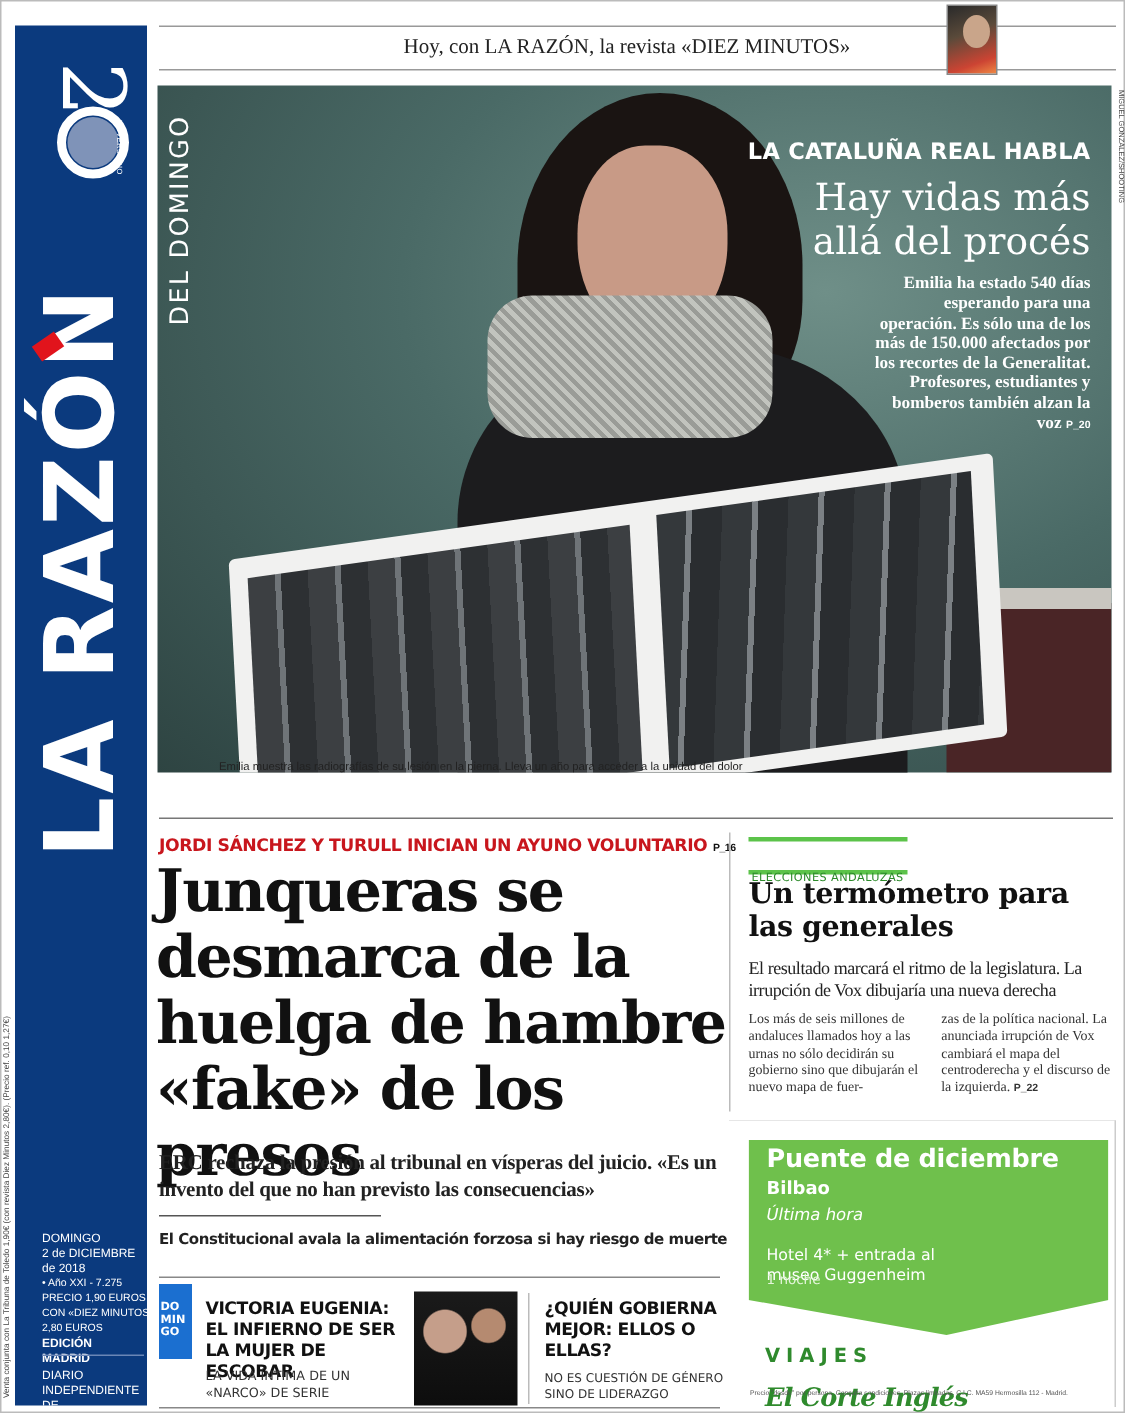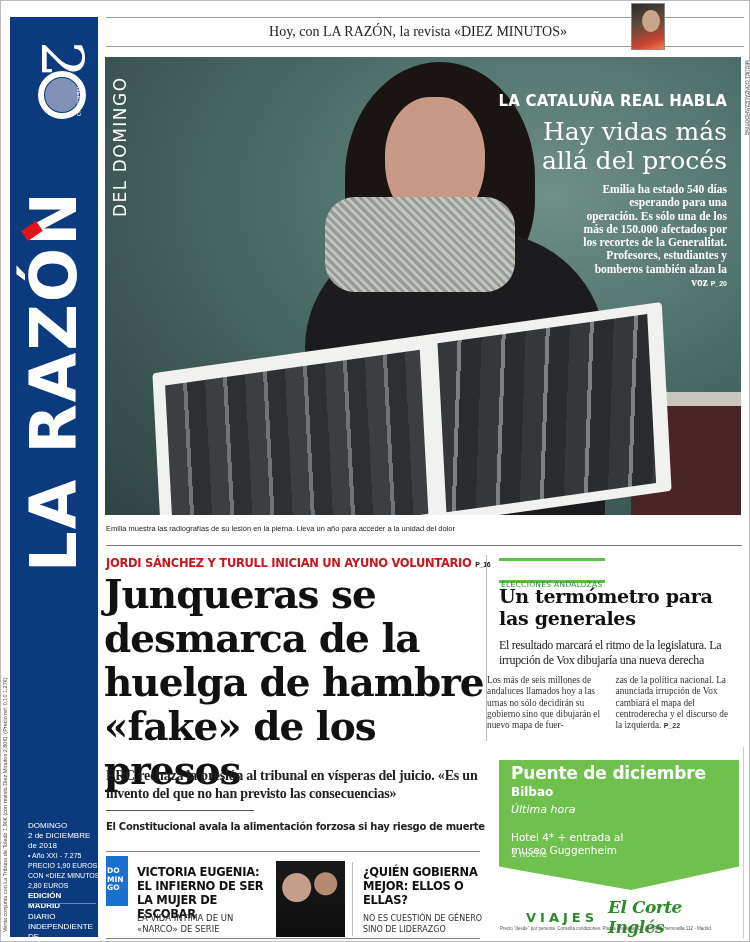--- a/index.html
+++ b/index.html
@@ -49,21 +49,21 @@
 
   .hero-copy { position: absolute; right: 14px; top: 35px; width: 240px; text-align: right; color: #fff; }
   .hero-kicker { font-family: "DejaVu Sans", sans-serif; font-weight: bold; font-size: 15px; letter-spacing: .2px; }
   .hero-title { font-family: "DejaVu Serif", serif; font-size: 25px; line-height: 29px; margin-top: 7px; }
   .hero-deck { font-family: "Liberation Serif", serif; font-weight: bold; font-size: 11.5px; line-height: 13.3px; margin-top: 8px; width: 148px; margin-left: auto; }
   .page-ref { font-family: "Liberation Sans", sans-serif; font-size: 7px; font-weight: bold; }
 
   .photo-credit { position: absolute; left: 742px; top: 60px; width: 8px; height: 80px; }
   .photo-credit span { position: absolute; left: 8px; top: 0; transform: rotate(90deg); transform-origin: 0 0; font-size: 5px; color: #444; white-space: nowrap; }
 
-  .hero-caption { position: absolute; left: 106px; top: 524px; font-family: "Liberation Sans", sans-serif; font-size: 7.5px; color: #222; }
+  .hero-caption { position: absolute; left: 106px; top: 506px; font-family: "Liberation Sans", sans-serif; font-size: 7.5px; color: #222; padding-left: 40px; }
   .rule-main { position: absolute; left: 106px; top: 545px; width: 636px; height: 1px; background: #777; }
 
   
   .lead-kicker { position: absolute; left: 106px; top: 556px; font-family: "DejaVu Sans", sans-serif; font-weight: bold; font-size: 11.5px; color: #c8161d; white-space: nowrap; letter-spacing: -.3px; }
   .lead-kicker .page-ref { color: #111; }
   .lead-title { position: absolute; left: 104px; top: 572px; width: 380px; font-family: "DejaVu Serif", serif; font-weight: bold; font-size: 39px; line-height: 44px; color: #111; letter-spacing: -1px; }
   .lead-deck { position: absolute; left: 106px; top: 767px; width: 380px; font-family: "Liberation Serif", serif; font-weight: bold; font-size: 14px; line-height: 18px; color: #222; letter-spacing: -.2px; }
   .lead-rule { position: absolute; left: 106px; top: 810px; width: 148px; height: 1px; background: #555; }
   .lead-sub { position: absolute; left: 106px; top: 821px; font-family: "DejaVu Sans", sans-serif; font-weight: bold; font-size: 10px; color: #222; letter-spacing: -.3px; white-space: nowrap; }
   .col-divider { position: absolute; left: 486px; top: 555px; width: 1px; height: 186px; background: #bbb; }
@@ -76,36 +76,36 @@
   .promo1-sub { position: absolute; left: 137px; top: 913px; width: 135px; font-family: "DejaVu Sans", sans-serif; font-size: 8.5px; line-height: 11px; color: #333; }
   .promo-photo { position: absolute; left: 276px; top: 861px; width: 69px; height: 76px; background: radial-gradient(circle at 30% 35%, #c59e8a 0 14px, transparent 15px), radial-gradient(circle at 72% 30%, #b58a70 0 11px, transparent 12px), linear-gradient(#1a1a1a, #0d0d0d); }
   .promo-divider { position: absolute; left: 352px; top: 862px; width: 1px; height: 74px; background: #bbb; }
   .promo2-title { position: absolute; left: 363px; top: 865px; width: 120px; font-family: "DejaVu Sans", sans-serif; font-weight: bold; font-size: 11.5px; line-height: 14px; color: #111; letter-spacing: -.3px; }
   .promo2-sub { position: absolute; left: 363px; top: 913px; width: 120px; font-family: "DejaVu Sans", sans-serif; font-size: 8px; line-height: 11px; color: #333; }
 
   
   .elections-tag { position: absolute; left: 499px; top: 558px; width: 106px; height: 18px; border-top: 3px solid #5cc34a; border-bottom: 3px solid #5cc34a; font-family: "DejaVu Sans", sans-serif; font-size: 7.5px; color: #2c8a2a; padding: 19px 0 0 2px; letter-spacing: .3px; }
   .elections-title { position: absolute; left: 499px; top: 585px; width: 245px; font-family: "DejaVu Serif", serif; font-weight: bold; font-size: 19px; line-height: 22px; color: #111; letter-spacing: -.3px; }
   .elections-deck { position: absolute; left: 499px; top: 638px; width: 250px; font-family: "Liberation Serif", serif; font-size: 12px; line-height: 15px; color: #222; letter-spacing: -.3px; }
-  .elections-body { position: absolute; left: 487px; top: 675px; width: 245px; display: flex; gap: 12px; font-family: "Liberation Serif", serif; font-size: 9.3px; line-height: 11.3px; color: #333; }
+  .elections-body { position: absolute; left: 499px; top: 675px; width: 245px; display: flex; gap: 12px; font-family: "Liberation Serif", serif; font-size: 9.3px; line-height: 11.3px; color: #333; }
   .elections-body p { width: 118px; }
   .right-rule { position: absolute; left: 486px; top: 747px; width: 258px; height: 1px; background: #999; }
 
   
   .ad { position: absolute; left: 486px; top: 747px; width: 258px; height: 191px; background: #fff; border-right: 1px solid #ccc; }
   .ad-shape { position: absolute; left: 13px; top: 13px; width: 240px; height: 130px; background: #6fc04c;
     clip-path: polygon(0 0, 100% 0, 100% 82%, 55% 100%, 0 82%); }
   .ad-title { position: absolute; left: 25px; top: 16px; font-family: "DejaVu Sans", sans-serif; font-weight: bold; font-size: 17px; color: #fff; letter-spacing: -.2px; }
   .ad-city { position: absolute; left: 25px; top: 38px; font-family: "DejaVu Sans", sans-serif; font-weight: bold; font-size: 12px; color: #fff; }
   .ad-last { position: absolute; left: 25px; top: 56px; font-family: "DejaVu Sans", sans-serif; font-style: italic; font-size: 11px; color: #fff; }
   .ad-offer { position: absolute; left: 25px; top: 84px; font-family: "DejaVu Sans", sans-serif; font-weight: normal; font-size: 10.5px; line-height: 13px; color: #fff; width: 140px; }
   .ad-nights { position: absolute; left: 25px; top: 102px; font-family: "DejaVu Sans", sans-serif; font-size: 9px; color: #e3f5da; }
   .ad-price { position: absolute; left: 170px; top: 70px; font-family: "DejaVu Sans", sans-serif; font-weight: bold; font-size: 44px; color: #fff; letter-spacing: -3px; line-height: 1; }
   .ad-price-cur { font-size: 28px; letter-spacing: 0; }
-  .ad-brand { position: absolute; left: 40px; top: 150px; display: flex; align-items: center; gap: 10px; }
+  .ad-brand { position: absolute; left: 24px; top: 150px; display: flex; align-items: flex-start; gap: 10px; flex-direction: column; }
   .ad-brand-viajes { font-family: "DejaVu Sans", sans-serif; font-weight: bold; font-size: 13px; letter-spacing: 4px; color: #2f8a2d; }
   .ad-brand-eci { font-family: "DejaVu Serif", serif; font-style: italic; font-weight: bold; font-size: 17px; color: #2f8a2d; letter-spacing: -.5px; }
   .ad-fine { position: absolute; left: 14px; top: 179px; font-size: 4.5px; color: #555; white-space: nowrap; }
 </style>
 </head>
 <body>
 
 <div class="page-frame"></div>
 
 <div class="masthead">

